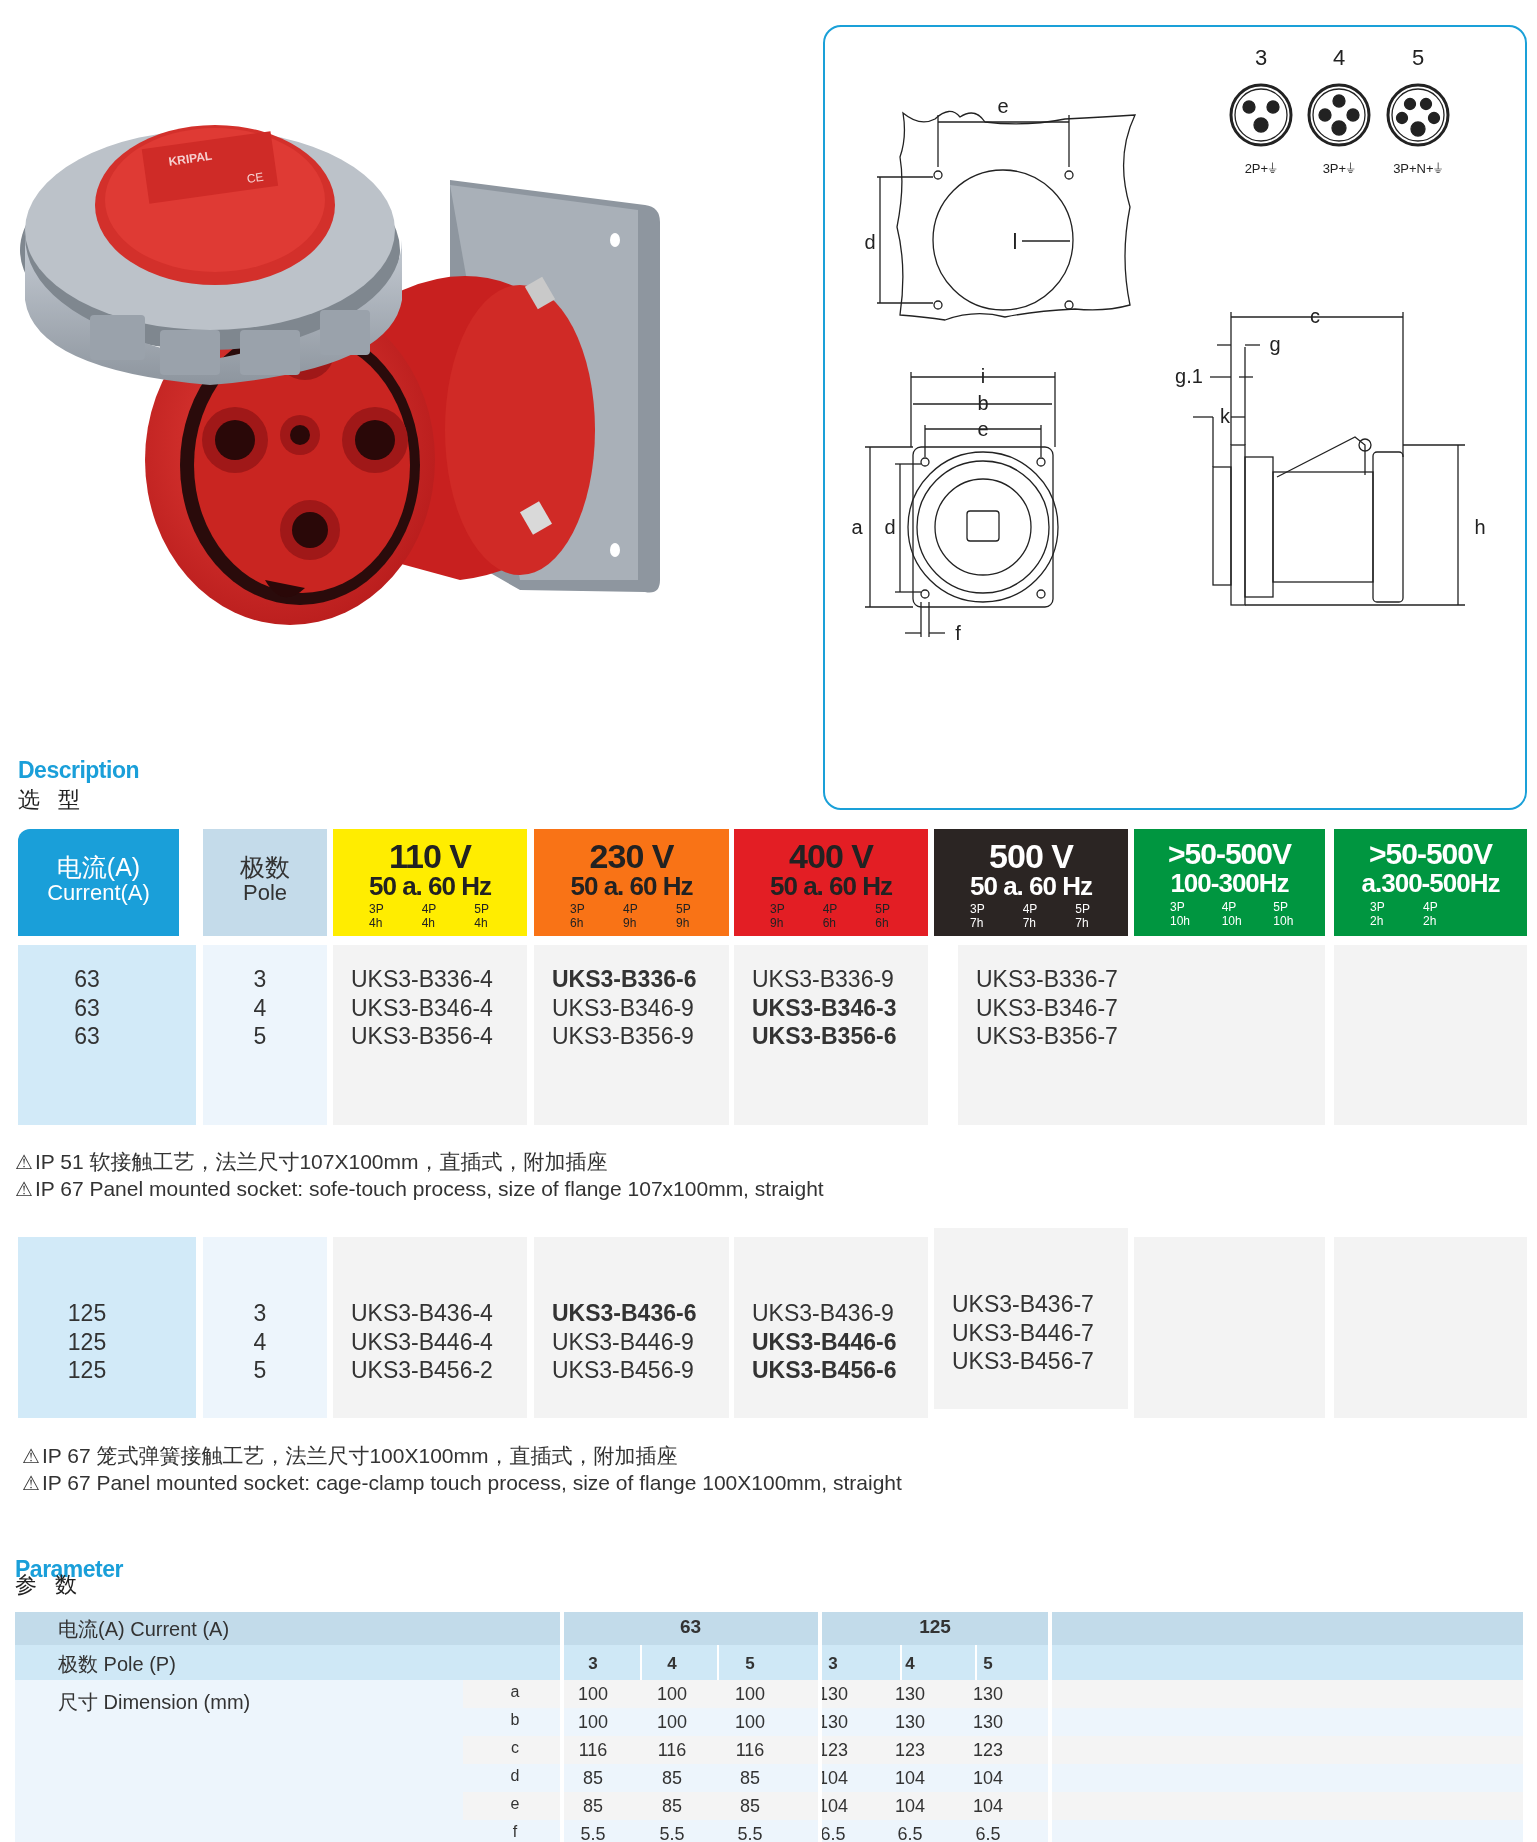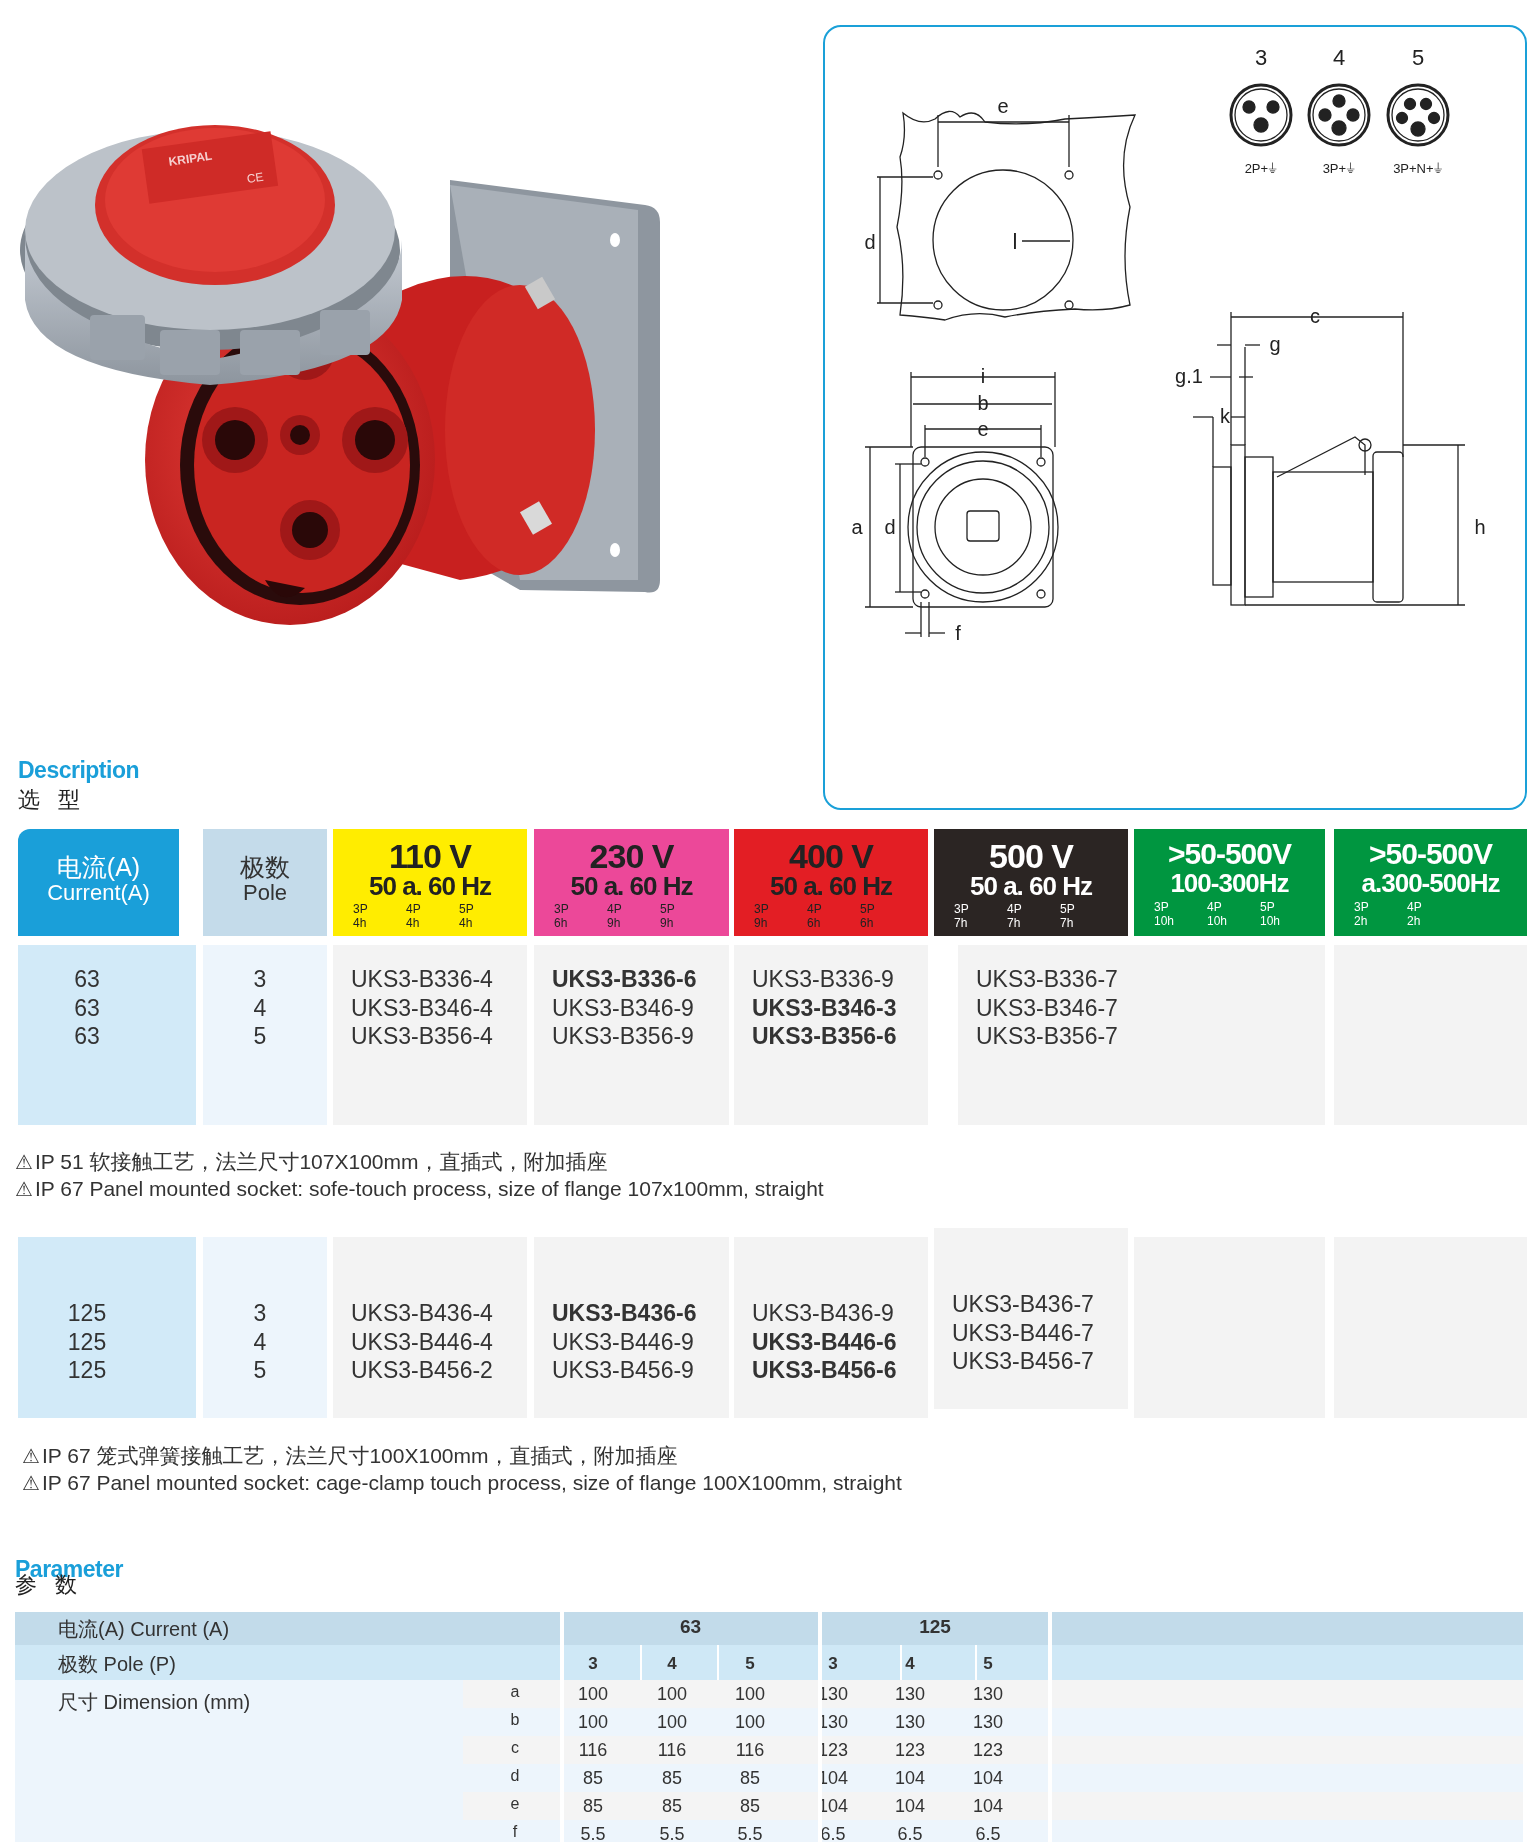--- a/index.html
+++ b/index.html
@@ -14,21 +14,21 @@
   #drawing { left: 823px; top: 25px; width: 704px; height: 785px; border: 2px solid #1aa0d8; border-radius: 18px; background: #fff; }
 
   
   .sec-title { font-weight: bold; color: #1a9fd9; font-size: 23px; letter-spacing: -0.5px; }
   .sec-sub { font-size: 22px; color: #222; letter-spacing: 6px; }
 
   
   .hcell { position: absolute; top: 829px; height: 107px; text-align: center; overflow: hidden; }
   .hcell .v { font-family: "Liberation Sans", sans-serif; font-weight: bold; font-size: 34px; line-height: 34px; margin-top: 10px; letter-spacing: -1px; }
   .hcell .hz { font-weight: bold; font-size: 26px; line-height: 26px; letter-spacing: -1px; }
-  .hcell .poles { display: flex; justify-content: flex-start; gap: 0; padding-left: 20px; margin-top: 3px; }
+  .hcell .poles { display: flex; justify-content: flex-start; gap: 0; padding-left: 36px; margin-top: 3px; }
   .hcell .pole { width: 53px; text-align: left; font-size: 12px; line-height: 14px; }
   .hcell.g .v { font-size: 30px; line-height: 30px; margin-top: 10px; }
   .hcell.g .hz { font-size: 26px; line-height: 28px; }
 
   .cur-head { left: 18px; width: 161px; background: #1a9fd9; color: #fff; border-radius: 12px 0 0 0; }
   .cur-head .l1, .pole-head .l1 { font-size: 25px; margin-top: 24px; line-height: 28px; }
   .cur-head .l2, .pole-head .l2 { font-size: 22px; line-height: 24px; }
   .pole-head { left: 203px; width: 124px; background: #c4dbea; color: #333; }
 
   
@@ -243,21 +243,21 @@
         <div class="pole">
           <div>4P</div>
           <div>4h</div>
         </div>
         <div class="pole">
           <div>5P</div>
           <div>4h</div>
         </div>
       </div>
     </div>
-    <div class="hcell" style="left: 534px; width: 195px; background: #ec4899; color: rgb(34, 34, 34);">
+    <div class="hcell" style="left: 534px; width: 195px; background: #f97316; color: rgb(34, 34, 34);">
       <div class="v">230 V</div>
       <div class="hz">50 a. 60 Hz</div>
       <div class="poles">
         <div class="pole">
           <div>3P</div>
           <div>6h</div>
         </div>
         <div class="pole">
           <div>4P</div>
           <div>9h</div>

